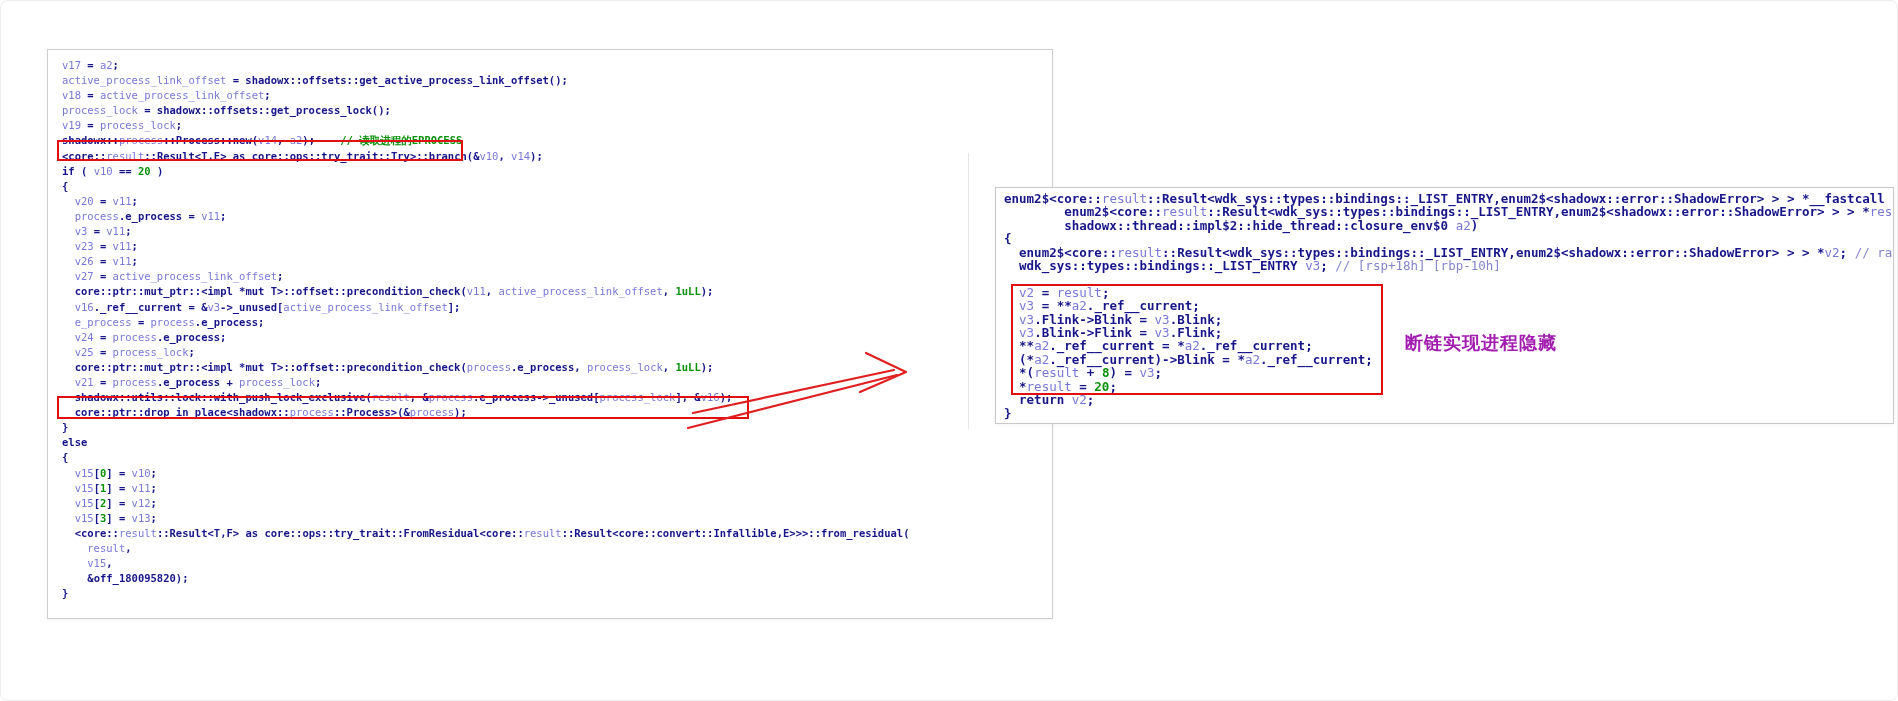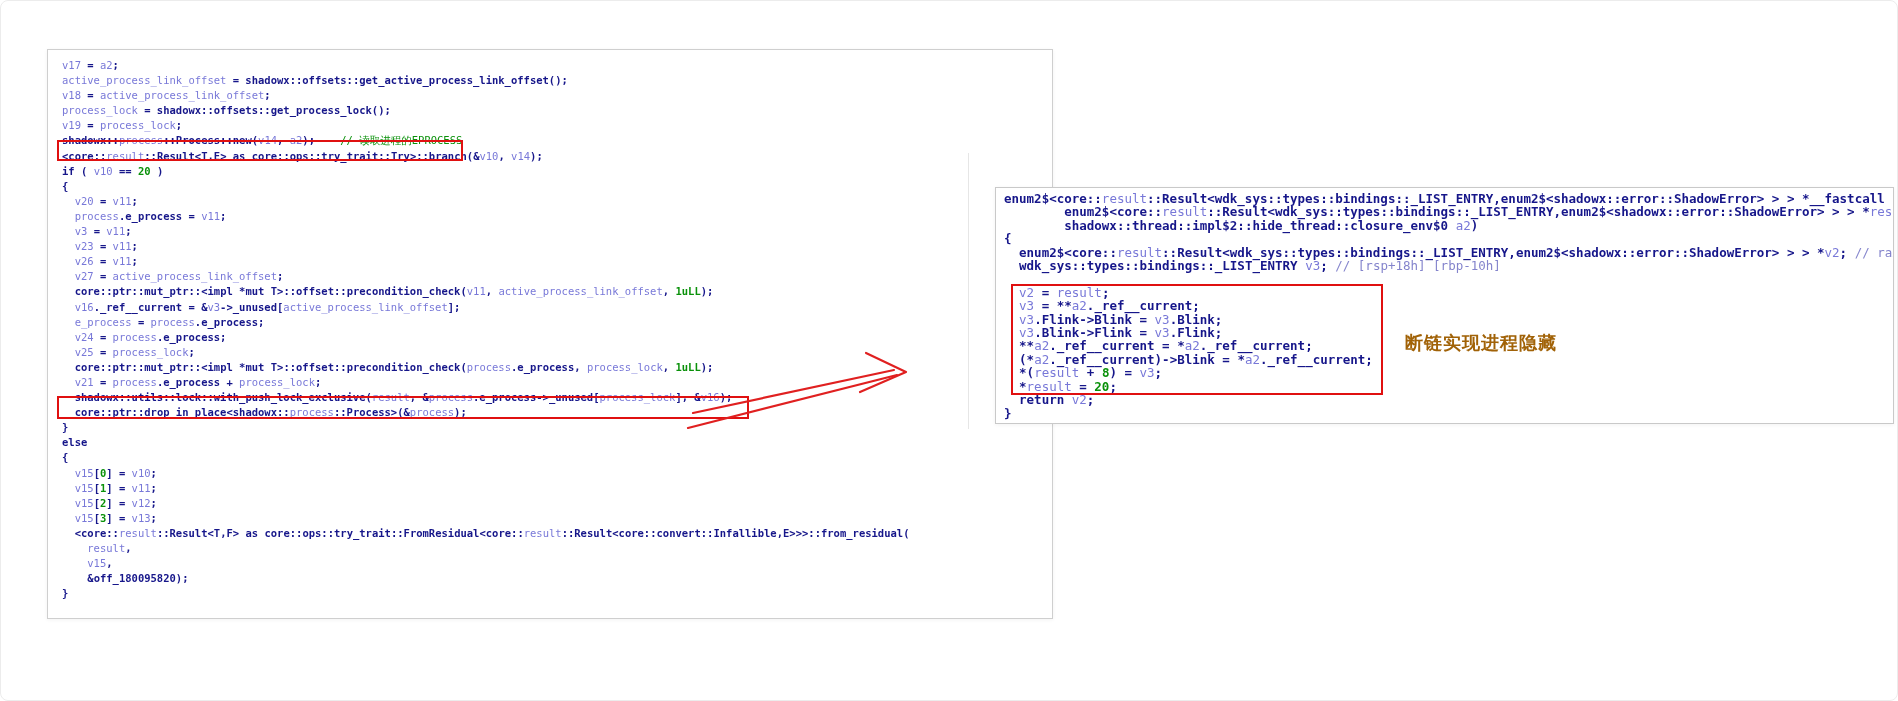--- a/index.html
+++ b/index.html
@@ -16,30 +16,30 @@
   #right-panel{left:994px;top:186px;width:899px;height:237px;border-color:#c9c9c9;}
   #right-guide{position:absolute;left:967px;top:152px;width:1px;height:276px;background:#e6e6e6;}
   .code{position:absolute;white-space:pre;}
   #left-code{left:14px;top:8px;font-size:10.5px;line-height:15.1px;}
   #right-code{left:8px;top:4px;font-size:12.5px;line-height:13.4px;}
   .ln{white-space:pre;}
   
   .k{color:#16168a;font-weight:bold;}
   .v{color:#7878d8;}
   .n{color:#0a910a;font-weight:bold;}
-  .c{color:#0a910a;}
+  .c{color:#0a910a;font-weight:bold;}
   .ac{color:#8484cc;}
   .redbox{position:absolute;border:2px solid #e01010;box-sizing:border-box;pointer-events:none;}
   #box-eprocess{left:56px;top:139px;width:406px;height:21px;}
   #box-pushlock{left:56px;top:395px;width:692px;height:23px;}
   #box-unlink{left:1010px;top:283px;width:372px;height:111px;}
   #unlink-label{
     position:absolute;left:1404px;top:330px;
     font-family:"Liberation Sans",sans-serif;font-size:18px;font-weight:bold;
-    color:#a16207;letter-spacing:1px;white-space:nowrap;
+    color:#a21caf;letter-spacing:1px;white-space:nowrap;
   }
   #arrow-svg{position:absolute;left:0;top:0;width:1898px;height:701px;pointer-events:none;}
 </style>
 </head>
 <body>
 
 <div id="canvas">
 
   <div id="left-panel" class="code-panel">
     <div id="left-code" class="code"><div class="ln"><span class="v">v17</span> <span class="k">=</span> <span class="v">a2</span><span class="k">;</span></div><div class="ln"><span class="v">active_process_link_offset</span> <span class="k">=</span> <span class="k">shadowx</span><span class="k">:</span><span class="k">:</span><span class="k">offsets</span><span class="k">:</span><span class="k">:</span><span class="k">get_active_process_link_offset</span><span class="k">(</span><span class="k">)</span><span class="k">;</span></div><div class="ln"><span class="v">v18</span> <span class="k">=</span> <span class="v">active_process_link_offset</span><span class="k">;</span></div><div class="ln"><span class="v">process_lock</span> <span class="k">=</span> <span class="k">shadowx</span><span class="k">:</span><span class="k">:</span><span class="k">offsets</span><span class="k">:</span><span class="k">:</span><span class="k">get_process_lock</span><span class="k">(</span><span class="k">)</span><span class="k">;</span></div><div class="ln"><span class="v">v19</span> <span class="k">=</span> <span class="v">process_lock</span><span class="k">;</span></div><div class="ln"><span class="k">shadowx</span><span class="k">:</span><span class="k">:</span><span class="v">process</span><span class="k">:</span><span class="k">:</span><span class="k">Process</span><span class="k">:</span><span class="k">:</span><span class="k">new</span><span class="k">(</span><span class="v">v14</span><span class="k">,</span> <span class="v">a2</span><span class="k">)</span><span class="k">;</span>    <span class="c">// 读取进程的EPROCESS</span></div><div class="ln"><span class="k">&lt;</span><span class="k">core</span><span class="k">:</span><span class="k">:</span><span class="v">result</span><span class="k">:</span><span class="k">:</span><span class="k">Result</span><span class="k">&lt;</span><span class="k">T</span><span class="k">,</span><span class="k">E</span><span class="k">&gt;</span> <span class="k">as</span> <span class="k">core</span><span class="k">:</span><span class="k">:</span><span class="k">ops</span><span class="k">:</span><span class="k">:</span><span class="k">try_trait</span><span class="k">:</span><span class="k">:</span><span class="k">Try</span><span class="k">&gt;</span><span class="k">:</span><span class="k">:</span><span class="k">branch</span><span class="k">(</span><span class="k">&amp;</span><span class="v">v10</span><span class="k">,</span> <span class="v">v14</span><span class="k">)</span><span class="k">;</span></div><div class="ln"><span class="k">if</span> <span class="k">(</span> <span class="v">v10</span> <span class="k">=</span><span class="k">=</span> <span class="n">20</span> <span class="k">)</span></div><div class="ln"><span class="k">{</span></div><div class="ln">  <span class="v">v20</span> <span class="k">=</span> <span class="v">v11</span><span class="k">;</span></div><div class="ln">  <span class="v">process</span><span class="k">.</span><span class="k">e_process</span> <span class="k">=</span> <span class="v">v11</span><span class="k">;</span></div><div class="ln">  <span class="v">v3</span> <span class="k">=</span> <span class="v">v11</span><span class="k">;</span></div><div class="ln">  <span class="v">v23</span> <span class="k">=</span> <span class="v">v11</span><span class="k">;</span></div><div class="ln">  <span class="v">v26</span> <span class="k">=</span> <span class="v">v11</span><span class="k">;</span></div><div class="ln">  <span class="v">v27</span> <span class="k">=</span> <span class="v">active_process_link_offset</span><span class="k">;</span></div><div class="ln">  <span class="k">core</span><span class="k">:</span><span class="k">:</span><span class="k">ptr</span><span class="k">:</span><span class="k">:</span><span class="k">mut_ptr</span><span class="k">:</span><span class="k">:</span><span class="k">&lt;</span><span class="k">impl</span> <span class="k">*</span><span class="k">mut</span> <span class="k">T</span><span class="k">&gt;</span><span class="k">:</span><span class="k">:</span><span class="k">offset</span><span class="k">:</span><span class="k">:</span><span class="k">precondition_check</span><span class="k">(</span><span class="v">v11</span><span class="k">,</span> <span class="v">active_process_link_offset</span><span class="k">,</span> <span class="n">1uLL</span><span class="k">)</span><span class="k">;</span></div><div class="ln">  <span class="v">v16</span><span class="k">.</span><span class="k">_ref__current</span> <span class="k">=</span> <span class="k">&amp;</span><span class="v">v3</span><span class="k">-</span><span class="k">&gt;</span><span class="k">_unused</span><span class="k">[</span><span class="v">active_process_link_offset</span><span class="k">]</span><span class="k">;</span></div><div class="ln">  <span class="v">e_process</span> <span class="k">=</span> <span class="v">process</span><span class="k">.</span><span class="k">e_process</span><span class="k">;</span></div><div class="ln">  <span class="v">v24</span> <span class="k">=</span> <span class="v">process</span><span class="k">.</span><span class="k">e_process</span><span class="k">;</span></div><div class="ln">  <span class="v">v25</span> <span class="k">=</span> <span class="v">process_lock</span><span class="k">;</span></div><div class="ln">  <span class="k">core</span><span class="k">:</span><span class="k">:</span><span class="k">ptr</span><span class="k">:</span><span class="k">:</span><span class="k">mut_ptr</span><span class="k">:</span><span class="k">:</span><span class="k">&lt;</span><span class="k">impl</span> <span class="k">*</span><span class="k">mut</span> <span class="k">T</span><span class="k">&gt;</span><span class="k">:</span><span class="k">:</span><span class="k">offset</span><span class="k">:</span><span class="k">:</span><span class="k">precondition_check</span><span class="k">(</span><span class="v">process</span><span class="k">.</span><span class="k">e_process</span><span class="k">,</span> <span class="v">process_lock</span><span class="k">,</span> <span class="n">1uLL</span><span class="k">)</span><span class="k">;</span></div><div class="ln">  <span class="v">v21</span> <span class="k">=</span> <span class="v">process</span><span class="k">.</span><span class="k">e_process</span> <span class="k">+</span> <span class="v">process_lock</span><span class="k">;</span></div><div class="ln">  <span class="k">shadowx</span><span class="k">:</span><span class="k">:</span><span class="k">utils</span><span class="k">:</span><span class="k">:</span><span class="k">lock</span><span class="k">:</span><span class="k">:</span><span class="k">with_push_lock_exclusive</span><span class="k">(</span><span class="v">result</span><span class="k">,</span> <span class="k">&amp;</span><span class="v">process</span><span class="k">.</span><span class="k">e_process</span><span class="k">-</span><span class="k">&gt;</span><span class="k">_unused</span><span class="k">[</span><span class="v">process_lock</span><span class="k">]</span><span class="k">,</span> <span class="k">&amp;</span><span class="v">v16</span><span class="k">)</span><span class="k">;</span></div><div class="ln">  <span class="k">core</span><span class="k">:</span><span class="k">:</span><span class="k">ptr</span><span class="k">:</span><span class="k">:</span><span class="k">drop_in_place</span><span class="k">&lt;</span><span class="k">shadowx</span><span class="k">:</span><span class="k">:</span><span class="v">process</span><span class="k">:</span><span class="k">:</span><span class="k">Process</span><span class="k">&gt;</span><span class="k">(</span><span class="k">&amp;</span><span class="v">process</span><span class="k">)</span><span class="k">;</span></div><div class="ln"><span class="k">}</span></div><div class="ln"><span class="k">else</span></div><div class="ln"><span class="k">{</span></div><div class="ln">  <span class="v">v15</span><span class="k">[</span><span class="n">0</span><span class="k">]</span> <span class="k">=</span> <span class="v">v10</span><span class="k">;</span></div><div class="ln">  <span class="v">v15</span><span class="k">[</span><span class="n">1</span><span class="k">]</span> <span class="k">=</span> <span class="v">v11</span><span class="k">;</span></div><div class="ln">  <span class="v">v15</span><span class="k">[</span><span class="n">2</span><span class="k">]</span> <span class="k">=</span> <span class="v">v12</span><span class="k">;</span></div><div class="ln">  <span class="v">v15</span><span class="k">[</span><span class="n">3</span><span class="k">]</span> <span class="k">=</span> <span class="v">v13</span><span class="k">;</span></div><div class="ln">  <span class="k">&lt;</span><span class="k">core</span><span class="k">:</span><span class="k">:</span><span class="v">result</span><span class="k">:</span><span class="k">:</span><span class="k">Result</span><span class="k">&lt;</span><span class="k">T</span><span class="k">,</span><span class="k">F</span><span class="k">&gt;</span> <span class="k">as</span> <span class="k">core</span><span class="k">:</span><span class="k">:</span><span class="k">ops</span><span class="k">:</span><span class="k">:</span><span class="k">try_trait</span><span class="k">:</span><span class="k">:</span><span class="k">FromResidual</span><span class="k">&lt;</span><span class="k">core</span><span class="k">:</span><span class="k">:</span><span class="v">result</span><span class="k">:</span><span class="k">:</span><span class="k">Result</span><span class="k">&lt;</span><span class="k">core</span><span class="k">:</span><span class="k">:</span><span class="k">convert</span><span class="k">:</span><span class="k">:</span><span class="k">Infallible</span><span class="k">,</span><span class="k">E</span><span class="k">&gt;</span><span class="k">&gt;</span><span class="k">&gt;</span><span class="k">:</span><span class="k">:</span><span class="k">from_residual</span><span class="k">(</span></div><div class="ln">    <span class="v">result</span><span class="k">,</span></div><div class="ln">    <span class="v">v15</span><span class="k">,</span></div><div class="ln">    <span class="k">&amp;</span><span class="k">off_180095820</span><span class="k">)</span><span class="k">;</span></div><div class="ln"><span class="k">}</span></div></div>

